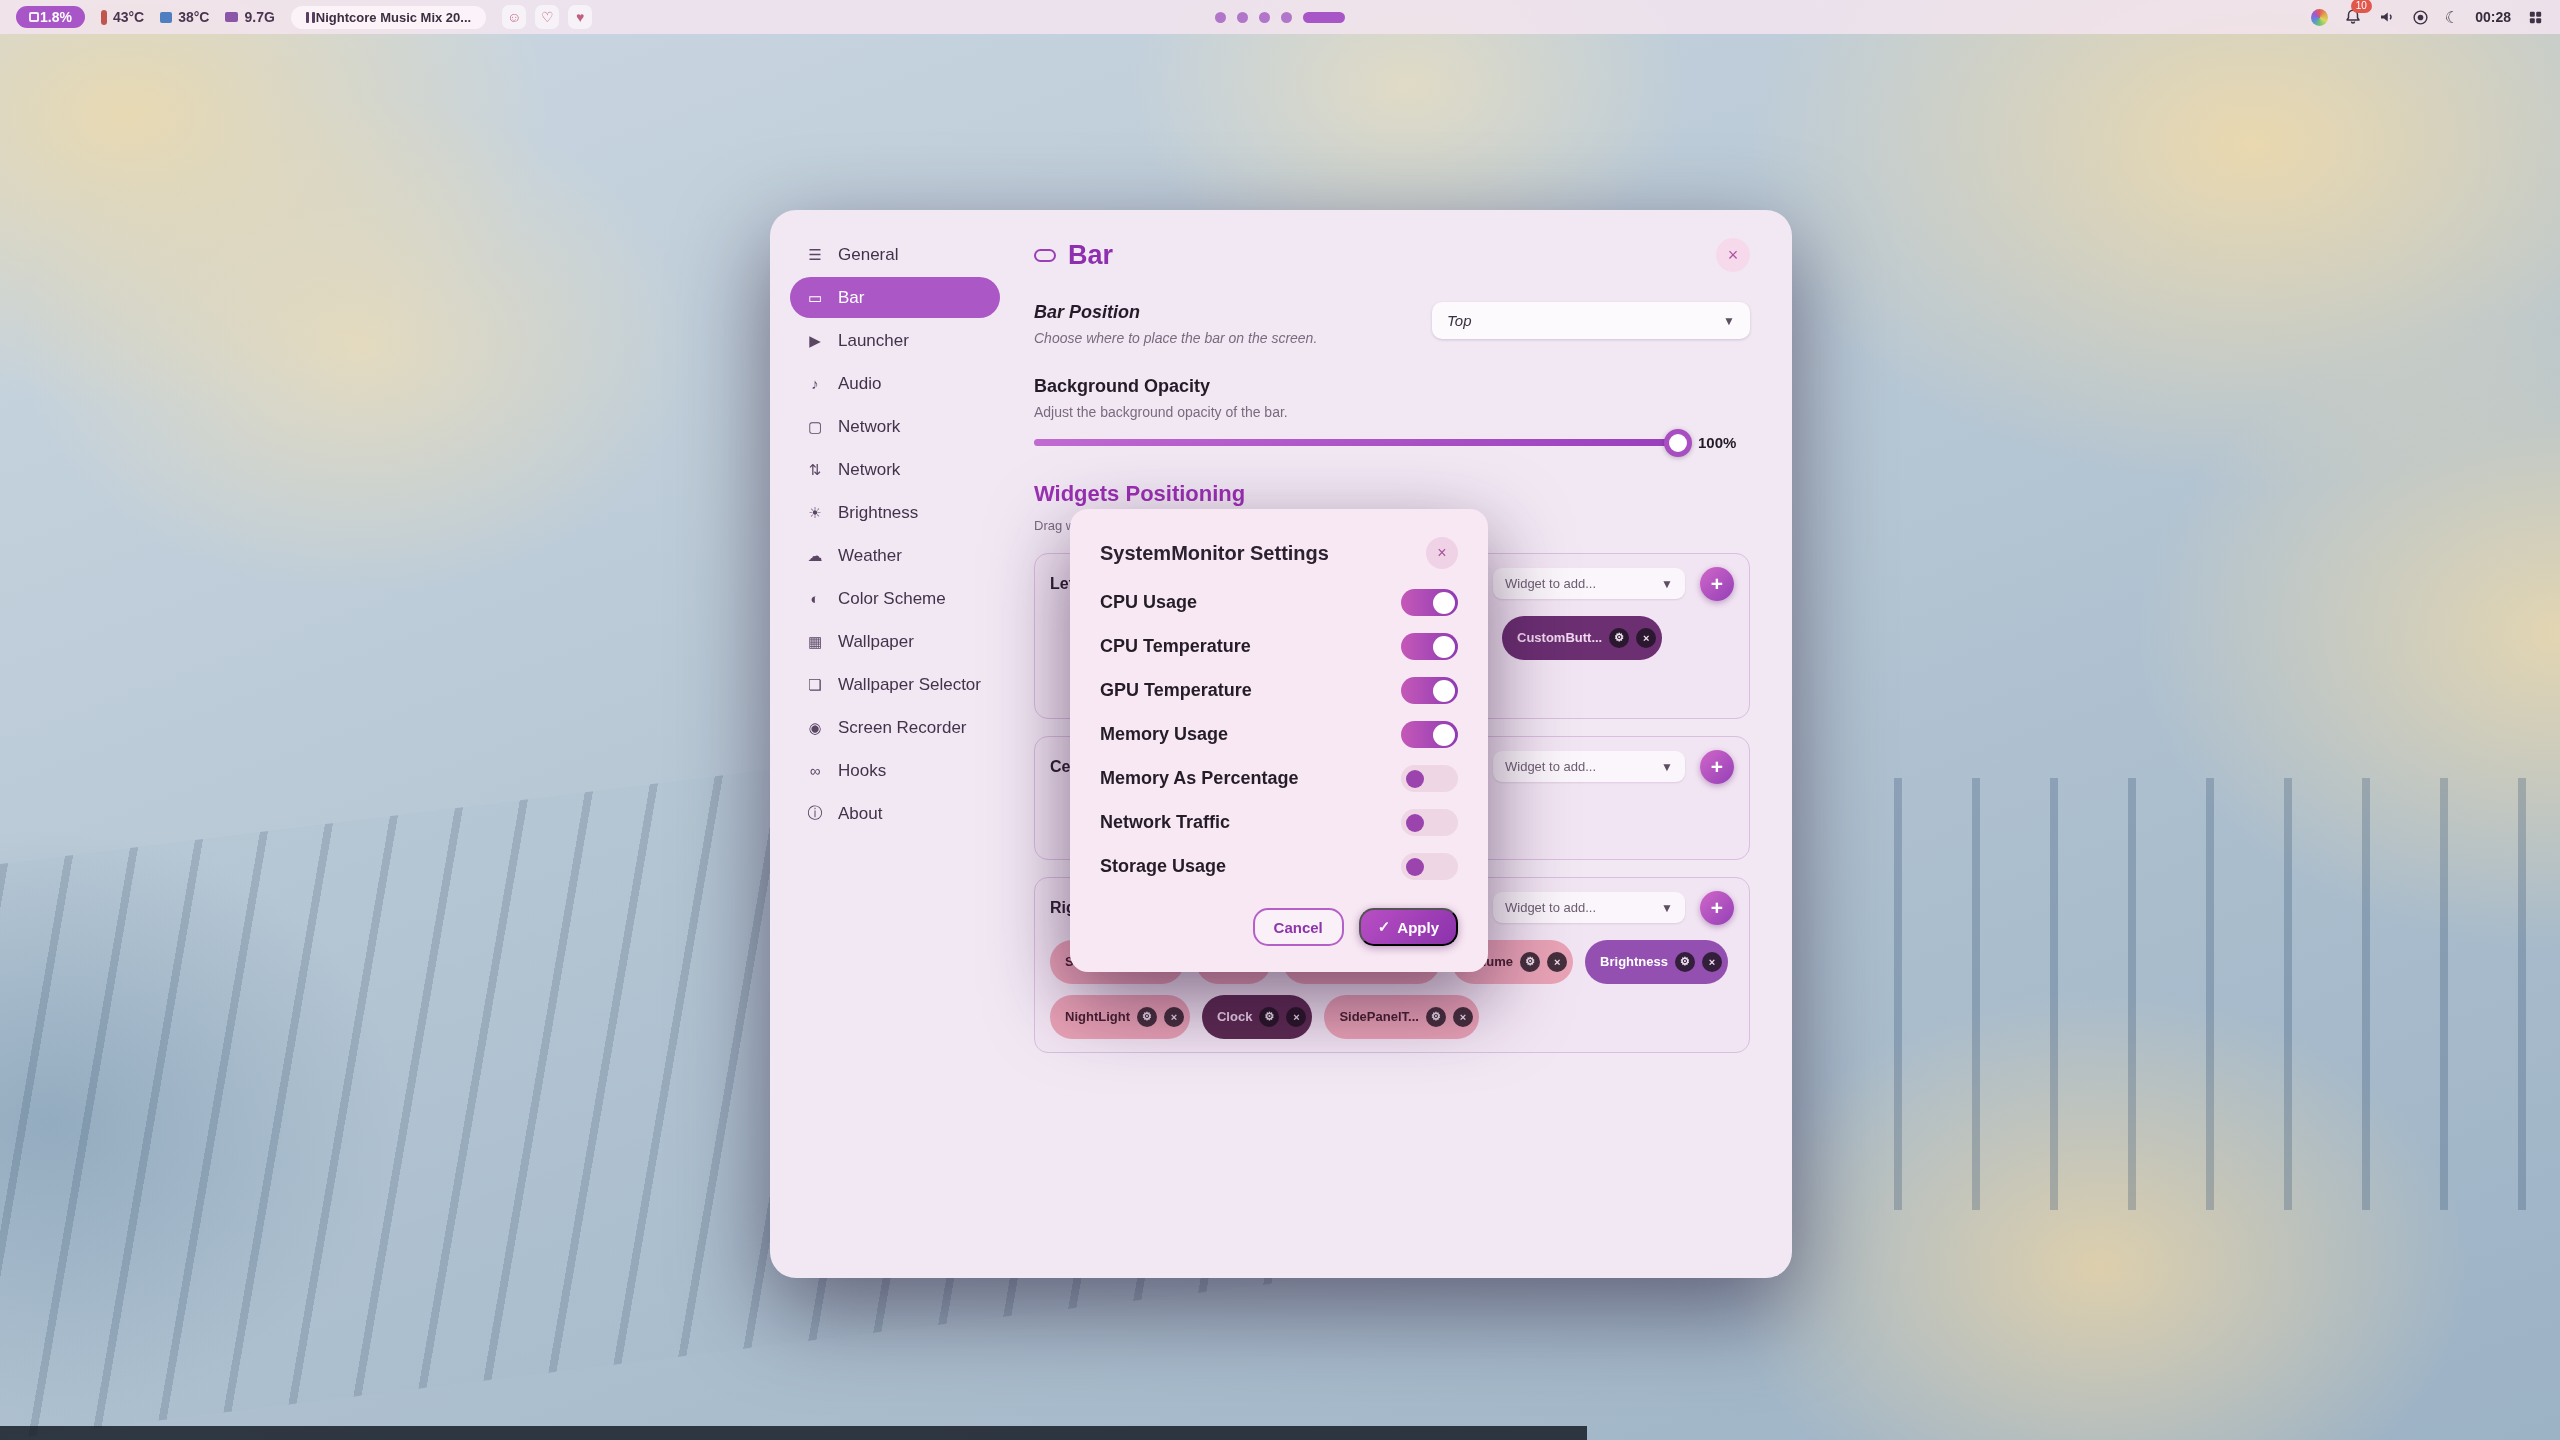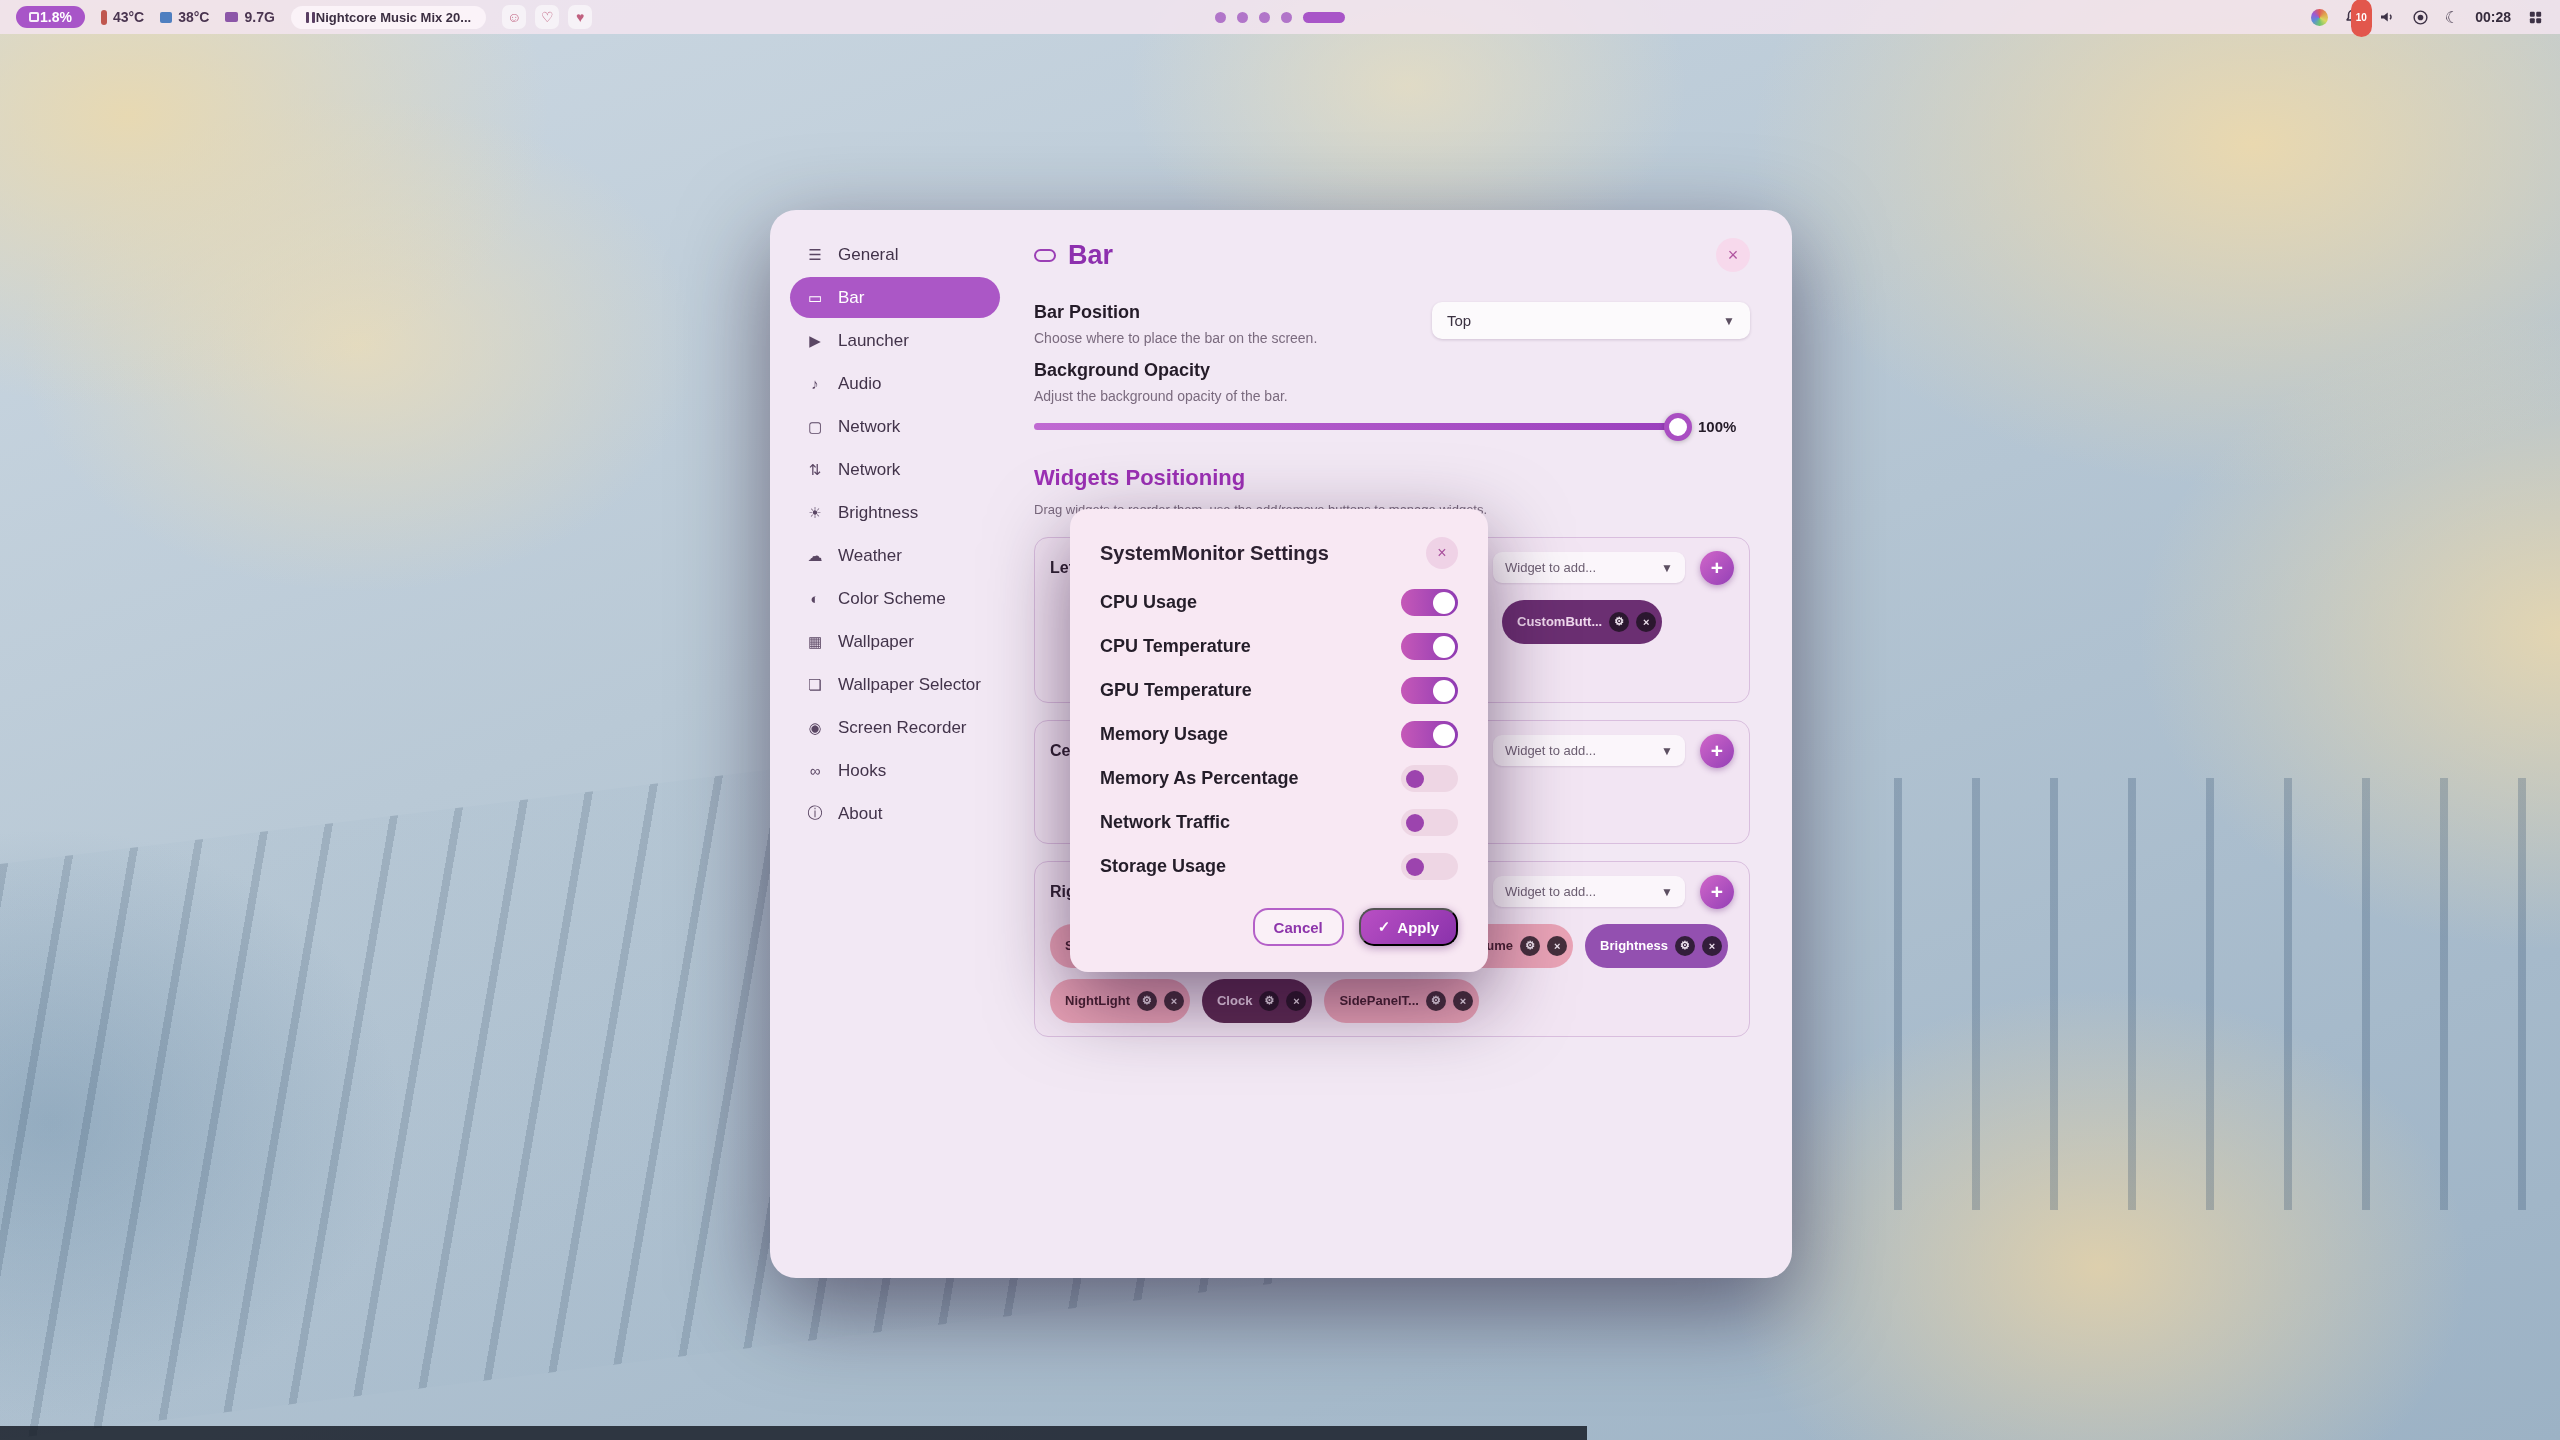--- a/index.html
+++ b/index.html
@@ -46,21 +46,21 @@
   .pause-ico i { width:3px; height:11px; background:#5a3f63; border-radius:1px; }
   .tb-extra { width:24px; height:24px; border-radius:7px; background:rgba(255,255,255,.55);
     display:flex; align-items:center; justify-content:center; font-size:14px; color:#c0607f; }
   .ws-dot { width:11px; height:11px; border-radius:50%; background:rgba(156,80,190,.75); }
   .ws-active { width:42px; height:11px; border-radius:6px; background:#a855c8; }
   .tb-right .ico { display:flex; align-items:center; justify-content:center; color:#3d3246; }
   .color-wheel { width:17px; height:17px; border-radius:50%;
     background:conic-gradient(#e05c5c,#e0a64f,#d8d862,#6fc46f,#5b8fd6,#9a5bd6,#e05c5c); }
   .bell-wrap { position:relative; }
   .badge { position:absolute; top:-9px; right:-10px; background:#e2574c; color:#fff;
-    font-size:10px; font-weight:700; border-radius:999px; padding:13px 5px; line-height:12px; }
+    font-size:10px; font-weight:400; border-radius:999px; padding:1px 5px; line-height:12px; }
   .moon-glyph { font-size:16px; color:#3d3246; }
   .tb-time { font-size:14px; font-weight:700; color:#352b3c; }
 
   
   .settings { position:absolute; left:770px; top:210px; width:1022px; height:1068px; z-index:10;
     background:#f2e8f4; border-radius:26px; box-shadow:0 30px 90px rgba(25,8,35,.5);
     display:flex; padding:16px; gap:14px; }
   .sidebar { width:218px; flex:none; padding:8px 4px; display:flex; flex-direction:column; gap:2px; }
   .side-item { display:flex; align-items:center; gap:13px; height:41px; padding:0 15px;
     border-radius:21px; font-size:17px; color:#42334a; font-weight:500; cursor:default; }
@@ -68,21 +68,21 @@
   .side-item.selected { background:#ab57c6; color:#fff; }
   .side-item.selected .ico { color:#fff; }
 
   .main { flex:1; position:relative; padding:12px 26px 0 16px; }
   .win-header { display:flex; align-items:center; margin-bottom:30px; }
   .title-ico { width:22px; height:13px; border:2.5px solid #9b3fb5; border-radius:8px; }
   .win-title { font-size:27px; font-weight:700; color:#8d2fae; margin-left:12px; }
   .close-btn { margin-left:auto; width:34px; height:34px; border-radius:50%; background:#f7d9ec;
     color:#b0549f; font-size:18px; display:flex; align-items:center; justify-content:center; }
 
-  .setting-row { display:flex; align-items:flex-start; justify-content:space-between; margin-bottom:14px; }
+  .setting-row { display:flex; align-items:flex-start; justify-content:space-between; margin-bottom:30px;font-style:italic; }
   .setting-label { font-size:18px; font-weight:700; color:#241b28; }
   .setting-desc { font-size:14px; color:#7a6a7e; margin-top:7px; }
   .select { width:318px; height:37px; background:#fcfafc; border-radius:10px; display:flex;
     align-items:center; justify-content:space-between; padding:0 15px; font-size:15px; color:#3a3140;
     box-shadow:0 1px 3px rgba(60,20,70,.18); }
   .caret { font-size:12px; color:#5c4f61; }
 
   .slider-row { display:flex; align-items:center; gap:20px; margin:14px 0 30px 0; }
   .slider-track { position:relative; flex:1; height:7px; border-radius:4px; background:#e6d3ea; }
   .slider-fill { position:absolute; left:0; top:0; bottom:0; border-radius:4px;

